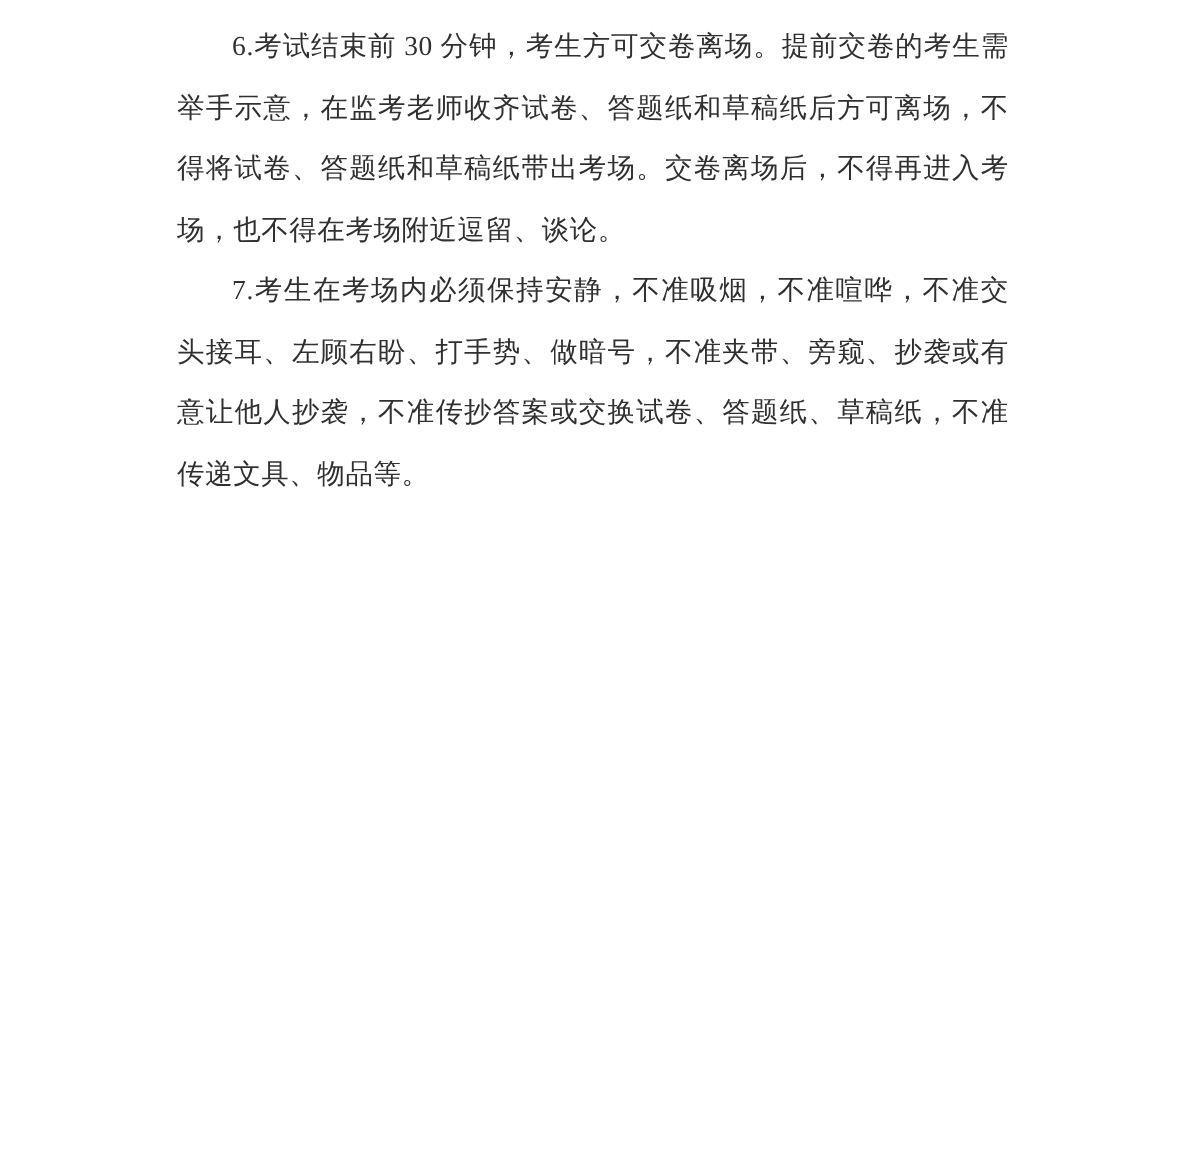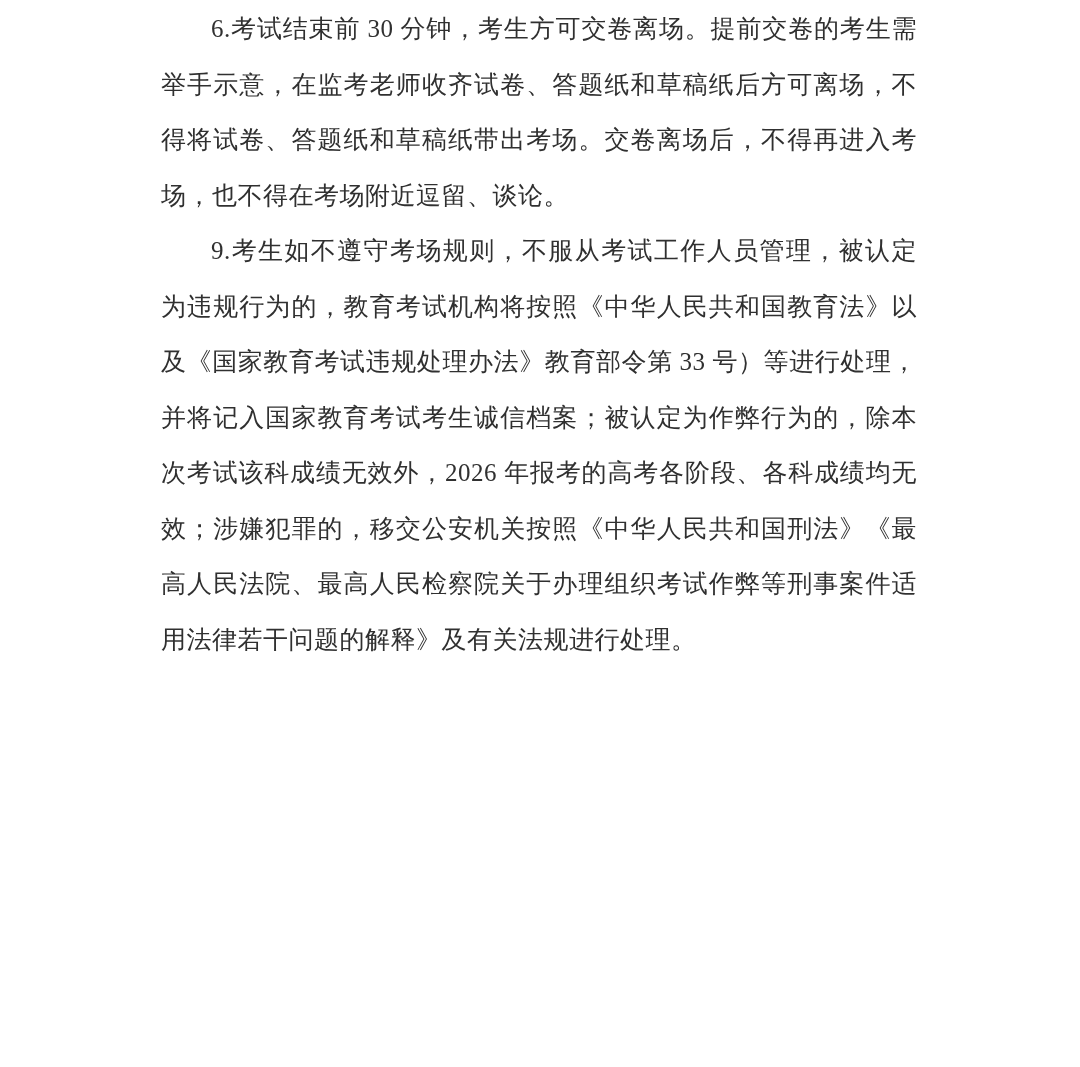--- a/index.html
+++ b/index.html
@@ -15,35 +15,35 @@
   }
   .page {
     width: 1080px;
     height: 1067px;
     background: #ffffff;
     box-sizing: border-box;
   }
   .content {
     width: 756px;
     margin-left: 161px;
-    padding-top: 1px;
+    padding-top: 15px;
   }
   p.para {
     margin: 0;
     padding: 0;
     font-size: 25px;
     line-height: 55.5px;
     text-align: justify;
     text-justify: inter-character;
     text-indent: 2em;
     letter-spacing: 0.5px;
     word-break: break-all;
   }
 </style>
 </head>
 <body style="background: rgb(255, 255, 255);">
 
 <main class="page" style="background: rgb(255, 255, 255);">
   <div class="content" style="color: rgb(48, 48, 48);">
     <p class="para">6.考试结束前 30 分钟，考生方可交卷离场。提前交卷的考生需举手示意，在监考老师收齐试卷、答题纸和草稿纸后方可离场，不得将试卷、答题纸和草稿纸带出考场。交卷离场后，不得再进入考场，也不得在考场附近逗留、谈论。</p>
-    <p class="para">9.考生如不遵守考场规则，不服从考试工作人员管理，被认定为违规行为的，教育考试机构将按照《中华人民共和国教育法》以及《国家教育考试违规处理办法》教育部令第 33 号）等进行处理，并将记入国家教育考试考生诚信档案；被认定为作弊行为的，除本次考试该科成绩无效外，2026 年报考的高考各阶段、各科成绩均无效；涉嫌犯罪的，移交公安机关按照《中华人民共和国刑法》《最高人民法院、最高人民检察院关于办理组织考试作弊等刑事案件适用法律若干问题的解释》及有关法规进行处理。</p>
+    <p class="para">7.考生在考场内必须保持安静，不准吸烟，不准喧哗，不准交头接耳、左顾右盼、打手势、做暗号，不准夹带、旁窥、抄袭或有意让他人抄袭，不准传抄答案或交换试卷、答题纸、草稿纸，不准传递文具、物品等。</p>
   </div>
 </main>
 
 </body></html>

